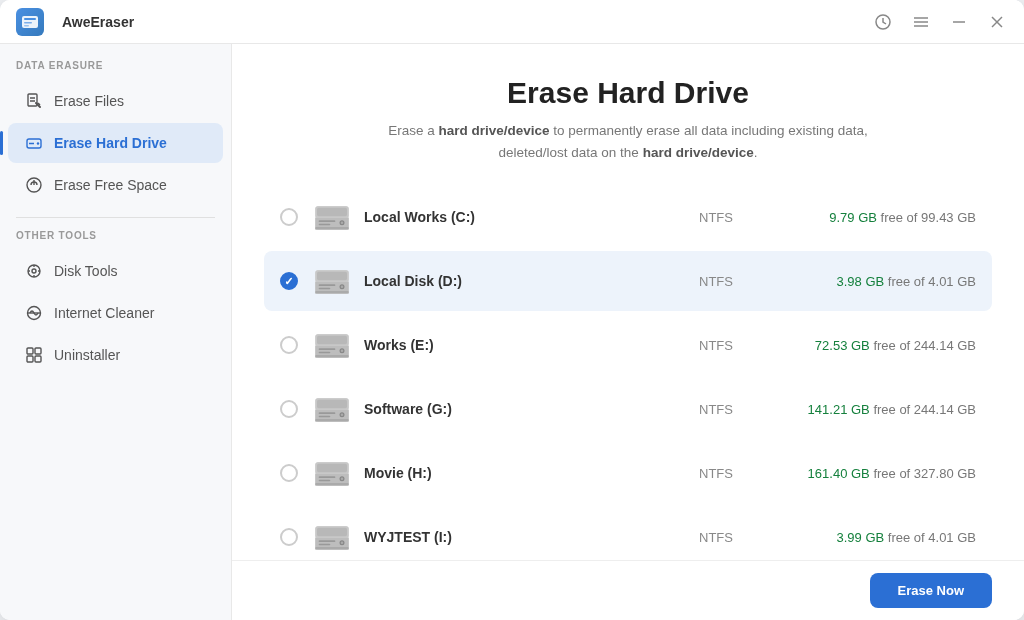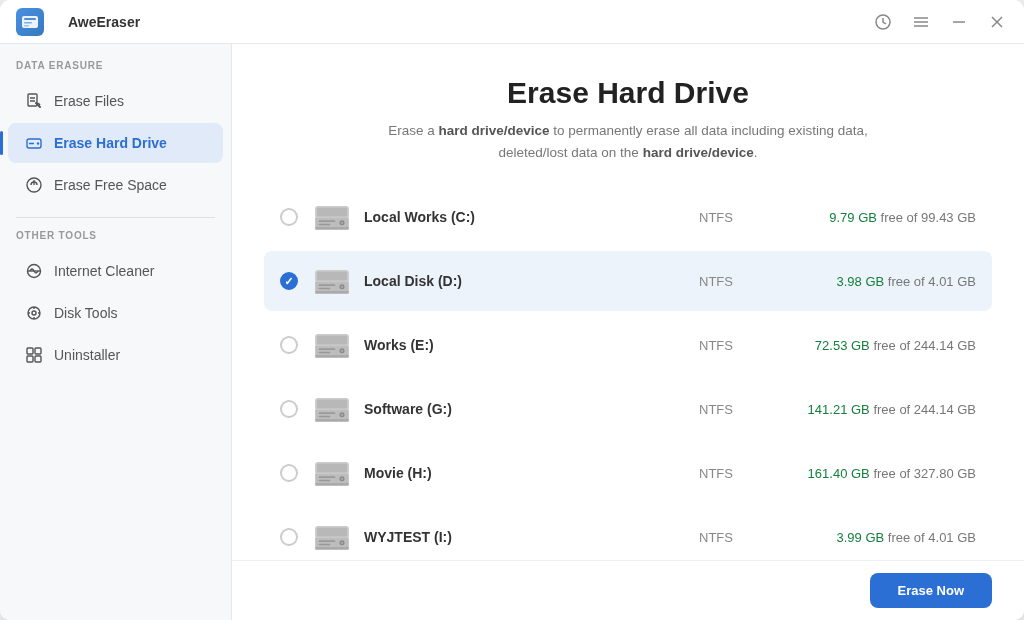--- a/index.html
+++ b/index.html
@@ -29,21 +29,21 @@
       justify-content: space-between;
       padding: 10px 16px;
       background: #ffffff;
       border-bottom: 1px solid #e8e8e8;
       height: 44px;
       flex-shrink: 0;
     }
     .titlebar-left {
       display: flex;
       align-items: center;
-      gap: 24px;
+      gap: 18px;
     }
     .app-icon {
       width: 28px;
       height: 28px;
       background: linear-gradient(135deg, #4a90e2, #357abd);
       border-radius: 6px;
       display: flex;
       align-items: center;
       justify-content: center;
       font-size: 14px;
@@ -346,40 +346,40 @@
         <span>Erase Free Space</span>
       </div>
 
       <div class="sidebar-divider"></div>
 
       <div class="sidebar-section-label">OTHER TOOLS</div>
 
       <div class="sidebar-item">
         <div class="sidebar-icon">
           <svg width="18" height="18" viewBox="0 0 18 18" fill="none" stroke="currentColor" stroke-width="1.4">
-            <circle cx="9" cy="9" r="6.5"></circle>
-            <path d="M5 9 Q7 5 9 9 Q11 13 13 9"></path>
-            <line x1="2.5" y1="9" x2="15.5" y2="9"></line>
-          </svg>
-        </div>
-        <span>Internet Cleaner</span>
-      </div>
-
-      <div class="sidebar-item">
-        <div class="sidebar-icon">
-          <svg width="18" height="18" viewBox="0 0 18 18" fill="none" stroke="currentColor" stroke-width="1.4">
             <circle cx="9" cy="9" r="6"></circle>
             <circle cx="9" cy="9" r="2"></circle>
             <line x1="9" y1="3" x2="9" y2="5"></line>
             <line x1="9" y1="13" x2="9" y2="15"></line>
             <line x1="3" y1="9" x2="5" y2="9"></line>
             <line x1="13" y1="9" x2="15" y2="9"></line>
           </svg>
         </div>
         <span>Disk Tools</span>
+      </div>
+
+      <div class="sidebar-item">
+        <div class="sidebar-icon">
+          <svg width="18" height="18" viewBox="0 0 18 18" fill="none" stroke="currentColor" stroke-width="1.4">
+            <circle cx="9" cy="9" r="6.5"></circle>
+            <path d="M5 9 Q7 5 9 9 Q11 13 13 9"></path>
+            <line x1="2.5" y1="9" x2="15.5" y2="9"></line>
+          </svg>
+        </div>
+        <span>Internet Cleaner</span>
       </div>
 
       <div class="sidebar-item">
         <div class="sidebar-icon">
           <svg width="18" height="18" viewBox="0 0 18 18" fill="none" stroke="currentColor" stroke-width="1.4">
             <rect x="2" y="2" width="6" height="6" rx="1"></rect>
             <rect x="10" y="2" width="6" height="6" rx="1"></rect>
             <rect x="2" y="10" width="6" height="6" rx="1"></rect>
             <rect x="10" y="10" width="6" height="6" rx="1"></rect>
           </svg>

